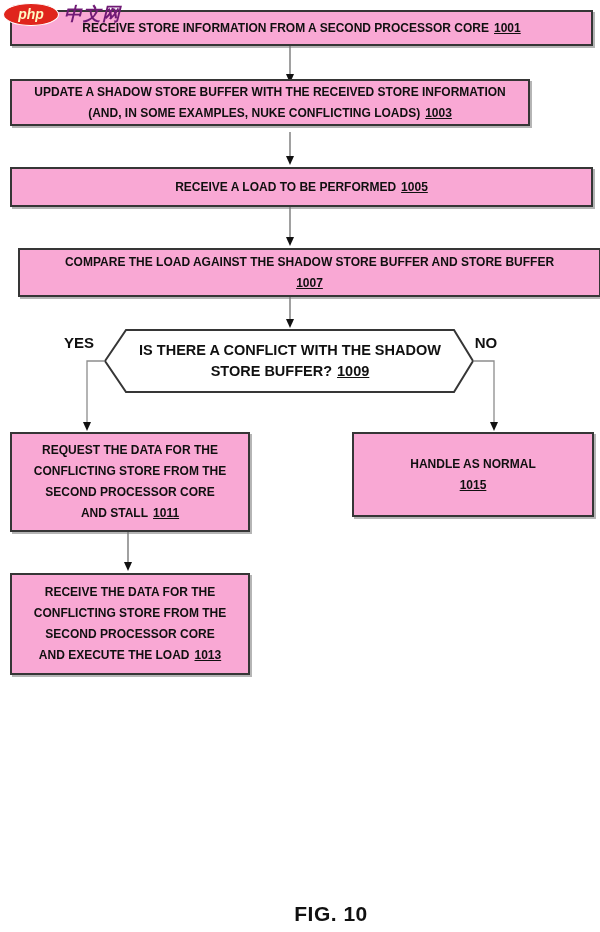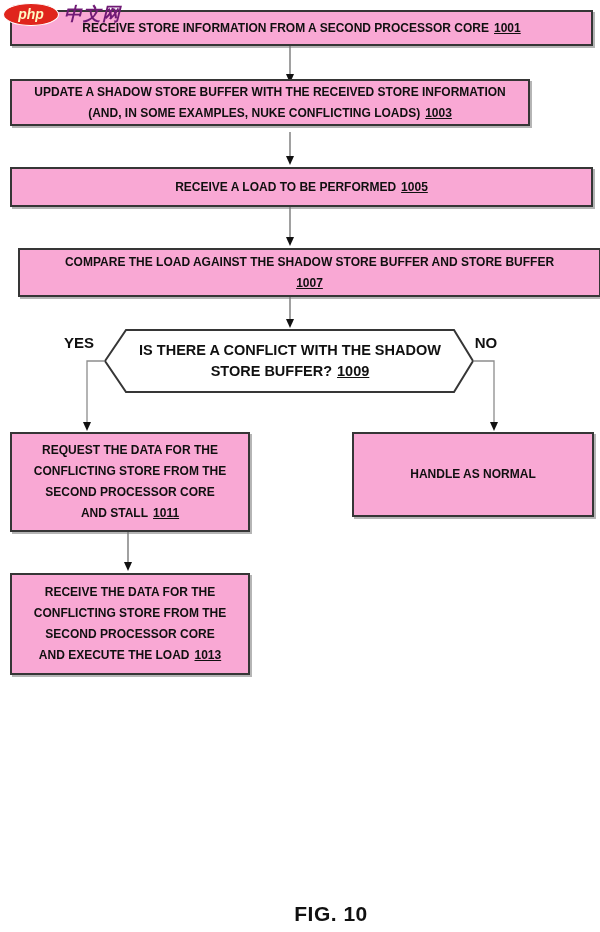--- a/index.html
+++ b/index.html
@@ -132,18 +132,18 @@
 
   <div class="node n1011">
     <div class="node-inner"><span>REQUEST THE DATA FOR THE<br>CONFLICTING STORE FROM THE<br>SECOND PROCESSOR CORE<br>AND STALL</span><span class="ref">1011</span></div>
   </div>
 
   <div class="node n1013">
     <div class="node-inner"><span>RECEIVE THE DATA FOR THE<br>CONFLICTING STORE FROM THE<br>SECOND PROCESSOR CORE<br>AND EXECUTE THE LOAD</span><span class="ref">1013</span></div>
   </div>
 
   <div class="node n1015">
-    <div class="node-inner"><span>HANDLE AS NORMAL</span></div>
+    <div class="node-inner"><span>HANDLE AS NORMAL</span><span class="ref nl">1015</span></div>
   </div>
 
   <div class="caption">FIG. 10</div>
 
 </div>
 
 </body></html>

